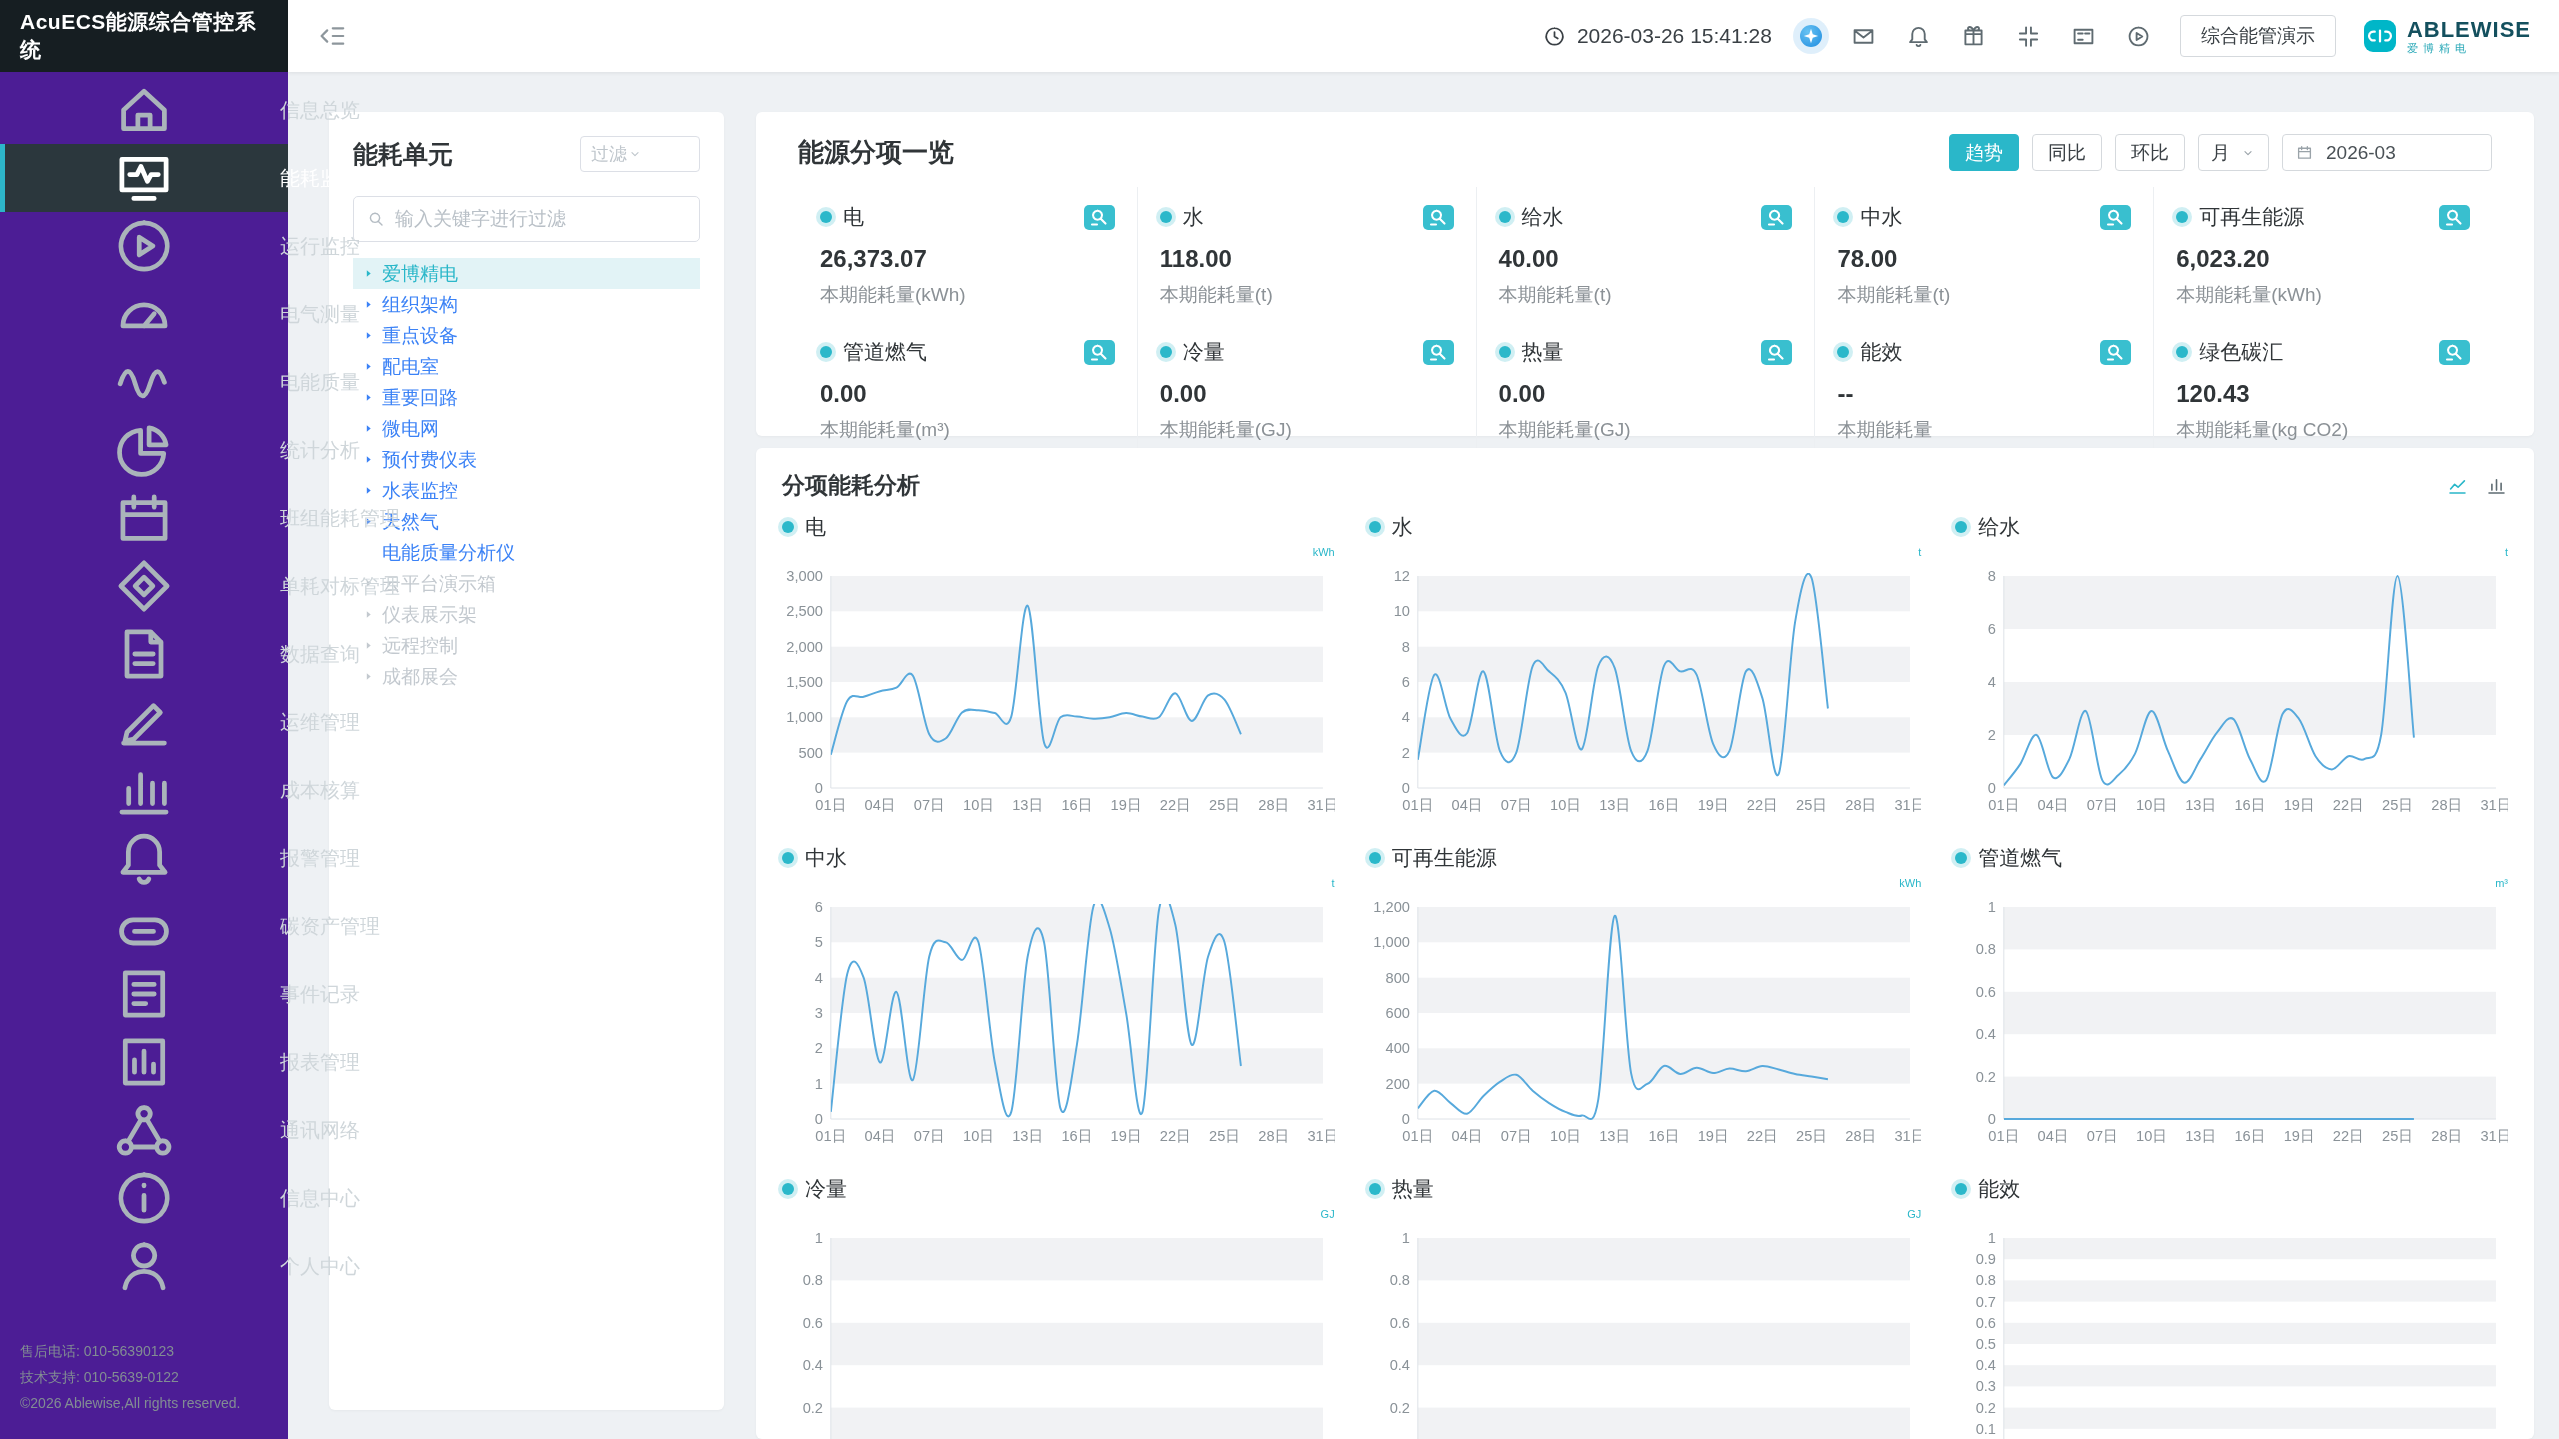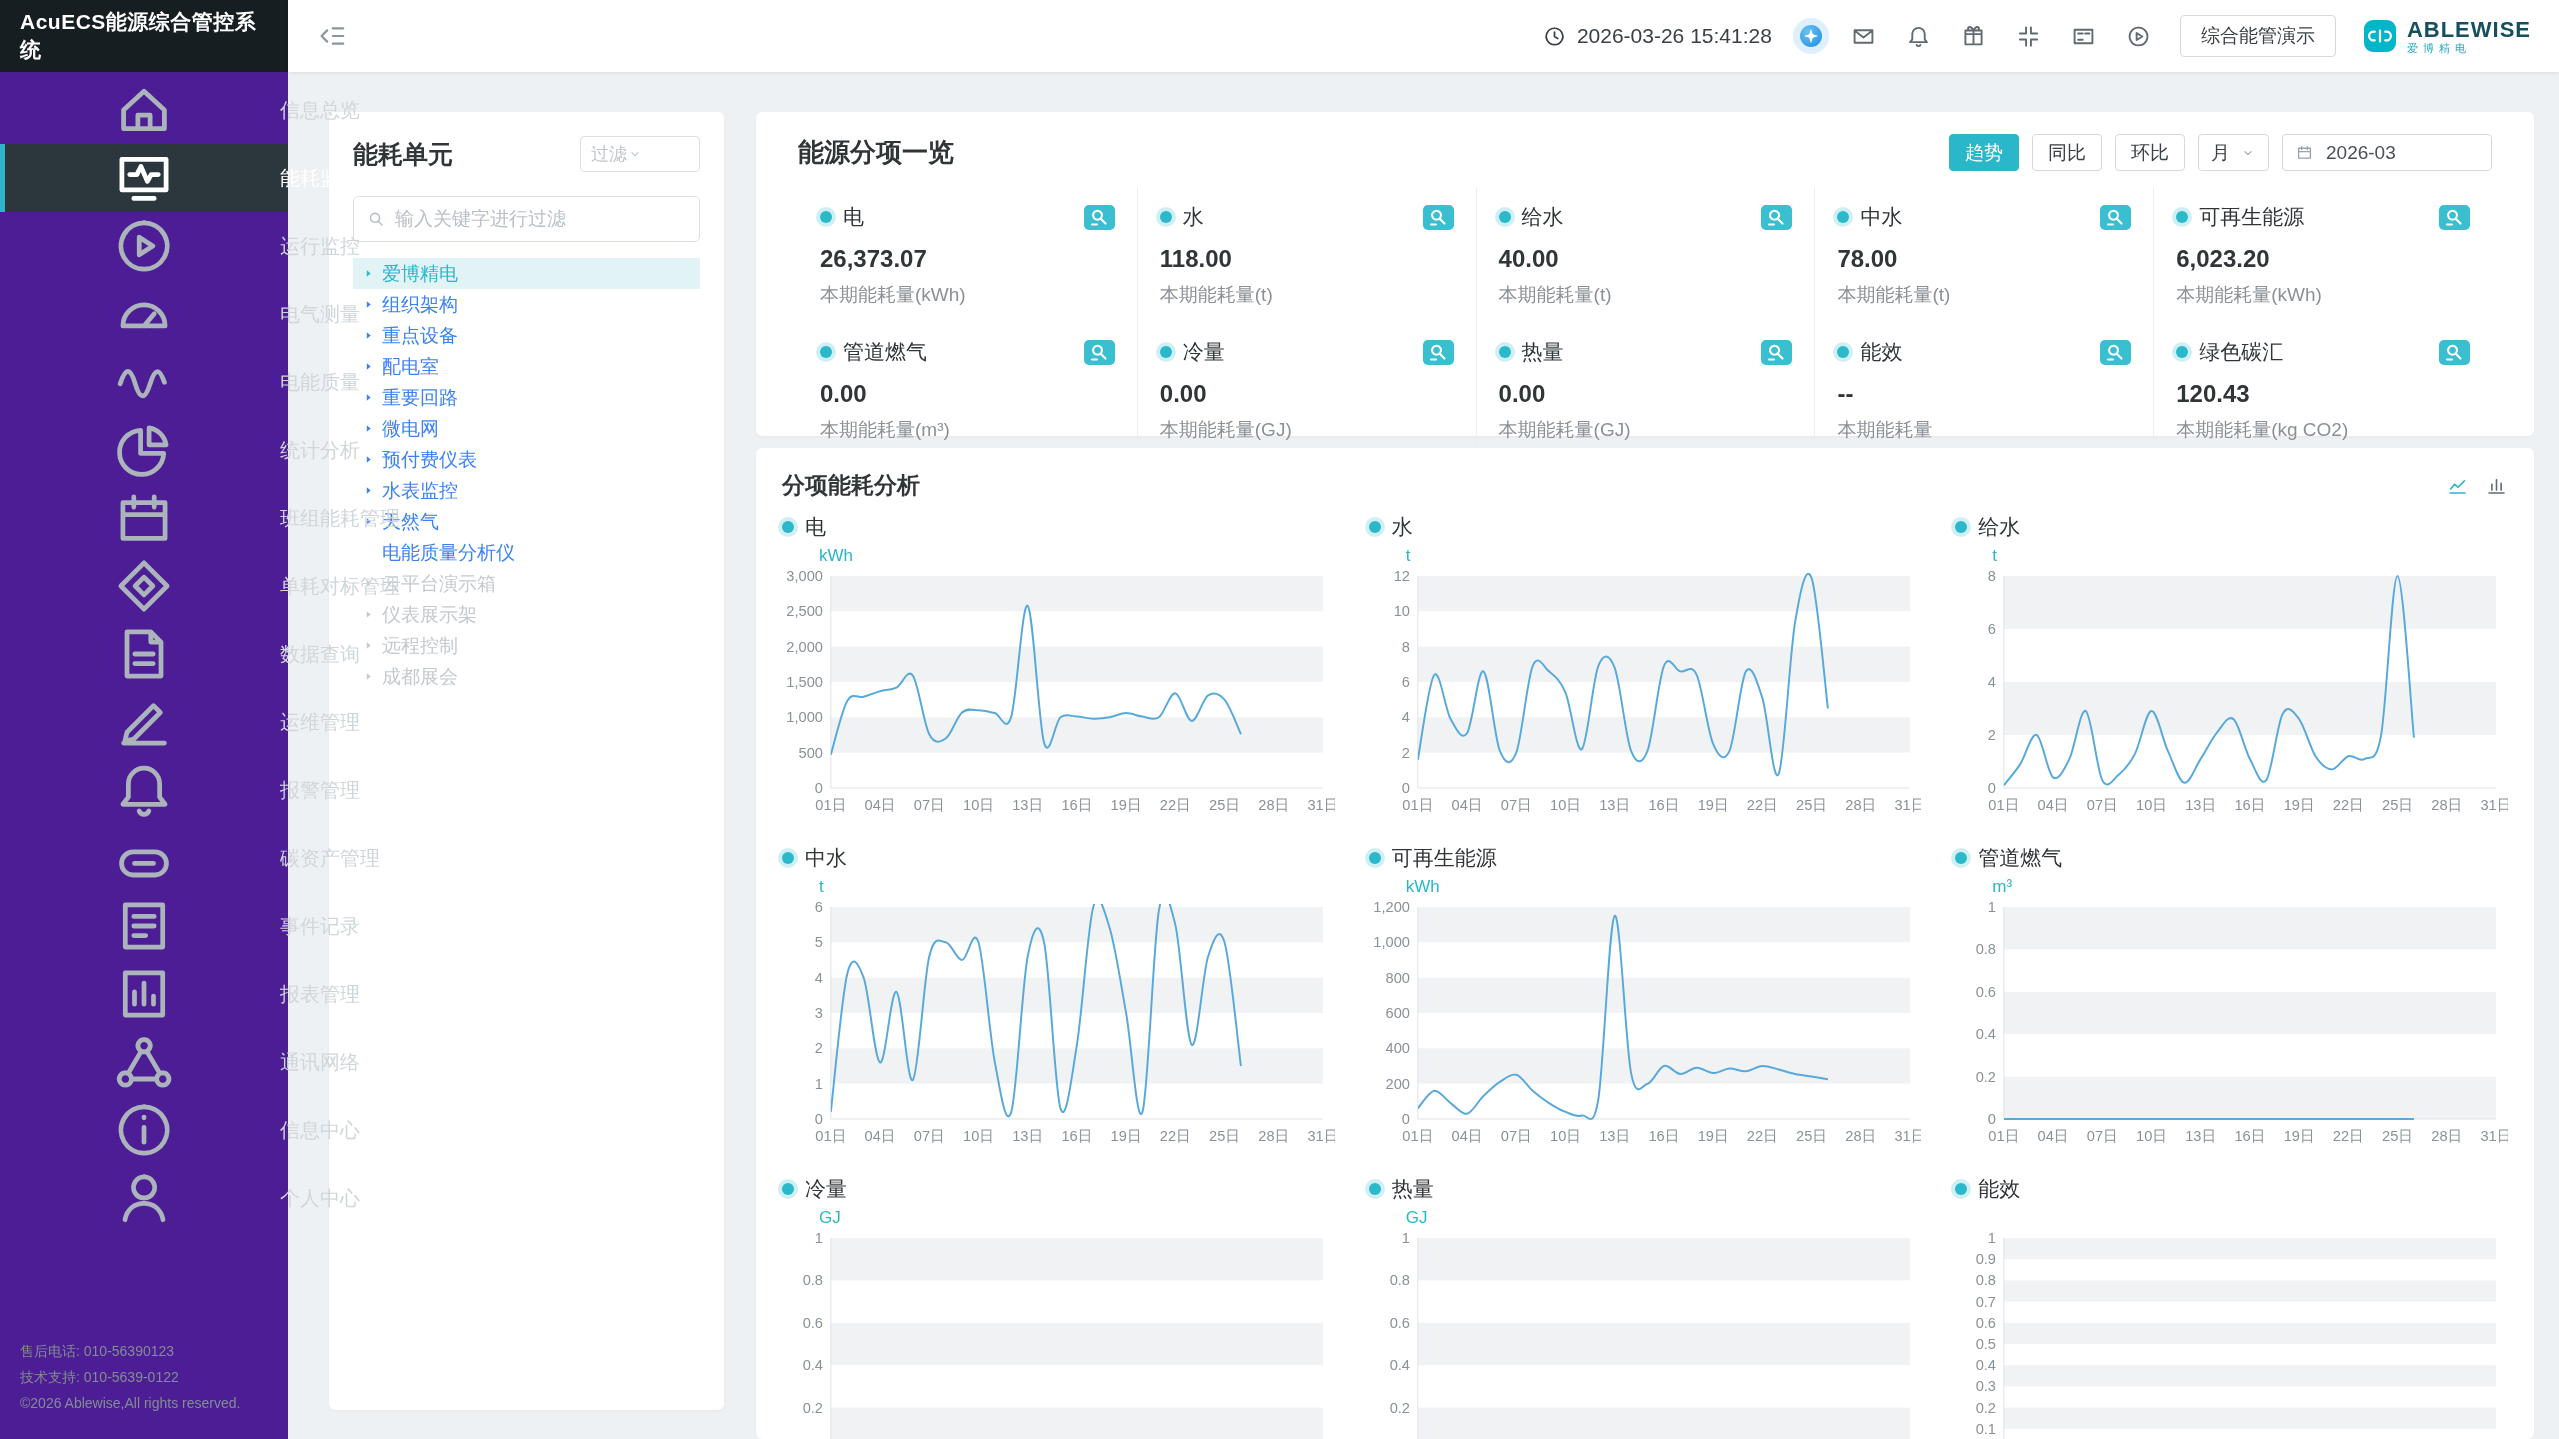--- a/index.html
+++ b/index.html
@@ -101,21 +101,21 @@
   .card-label { margin-top:9px; font-size:19px; color:#8b9row296; color:#8b9196; }
 
   .analysis { flex:1; padding:22px 26px; overflow:hidden; }
   .an-head { display:flex; align-items:center; }
   .an-title { font-size:23px; font-weight:bold; color:#303538; }
   .an-icons { margin-left:auto; display:flex; gap:16px; }
   .an-icons svg { width:23px; height:23px; cursor:pointer; }
   .charts { margin-top:12px; display:grid; grid-template-columns:repeat(3,1fr);
     column-gap:34px; row-gap:26px; }
   .chart-head { display:flex; align-items:center; gap:11px; font-size:21px; color:#303538; height:28px; }
-  .chart-unit { margin-left:37px; margin-top:5px; height:22px; font-size:17px; color:#2ab7c9; }
+  .chart-unit { margin-left:37px; margin-top:5px; height:22px; font-size:11px; color:#2ab7c9;text-align:right; }
   .chart-svg { width:100%; height:250px; display:block; }
 </style>
 </head>
 <body>
 
 <div class="app">
 
   <aside class="sidebar">
     <div class="sidebar-header">AcuECS能源综合管控系统</div>
     <nav class="menu">
@@ -198,20 +198,29 @@
           <span class="mi-label">数据查询</span>
           <svg viewBox="0 0 20 20" class="mi-chevron" style="width: 100%; height: 100%; display: block;">
             <path d="M6.2 8.2 10 12l3.8-3.8" fill="none" stroke="currentColor" stroke-width="1.4" stroke-linecap="round" stroke-linejoin="round"></path>
           </svg>
         </div>
         <div class="menu-item">
           <svg viewBox="0 0 20 20" class="mi-icon" style="width: 100%; height: 100%; display: block;">
             <path d="M4 16.2h12 M5 13 12.8 5.2l2 2L7 15l-2.6.6Z" fill="none" stroke="currentColor" stroke-width="1.4" stroke-linecap="round" stroke-linejoin="round"></path>
           </svg>
           <span class="mi-label">运维管理</span>
+          <svg viewBox="0 0 20 20" class="mi-chevron" style="width: 100%; height: 100%; display: block;">
+            <path d="M6.2 8.2 10 12l3.8-3.8" fill="none" stroke="currentColor" stroke-width="1.4" stroke-linecap="round" stroke-linejoin="round"></path>
+          </svg>
+        </div>
+        <div class="menu-item">
+          <svg viewBox="0 0 20 20" class="mi-icon" style="width: 100%; height: 100%; display: block;">
+            <path d="M3.5 16.5h13 M5.5 14V9.5 M9 14V5.5 M12.5 14v-6 M16 14V8" fill="none" stroke="currentColor" stroke-width="1.4" stroke-linecap="round" stroke-linejoin="round"></path>
+          </svg>
+          <span class="mi-label">成本核算</span>
           <svg viewBox="0 0 20 20" class="mi-chevron" style="width: 100%; height: 100%; display: block;">
             <path d="M6.2 8.2 10 12l3.8-3.8" fill="none" stroke="currentColor" stroke-width="1.4" stroke-linecap="round" stroke-linejoin="round"></path>
           </svg>
         </div>
         <div class="menu-item">
           <svg viewBox="0 0 20 20" class="mi-icon" style="width: 100%; height: 100%; display: block;">
             <path d="M10 3.6A4.6 4.6 0 0 1 14.6 8.2v3.9l1.6 2.1H3.8l1.6-2.1V8.2A4.6 4.6 0 0 1 10 3.6Z M8.6 16.2a1.5 1.5 0 0 0 2.8 0" fill="none" stroke="currentColor" stroke-width="1.4" stroke-linecap="round" stroke-linejoin="round"></path>
           </svg>
           <span class="mi-label">报警管理</span>
         </div>

